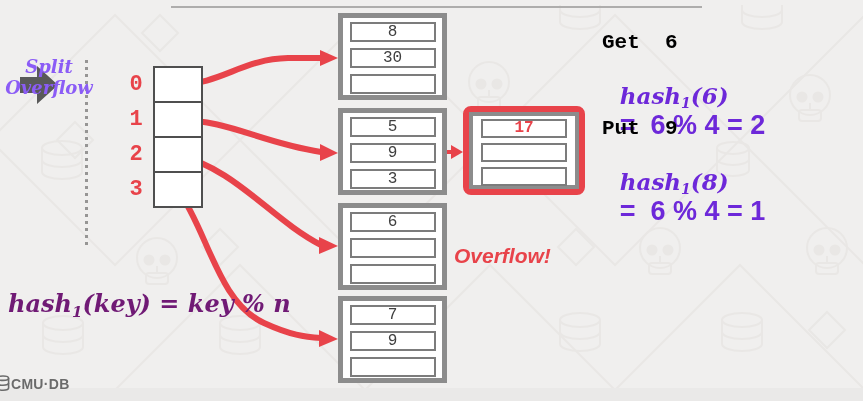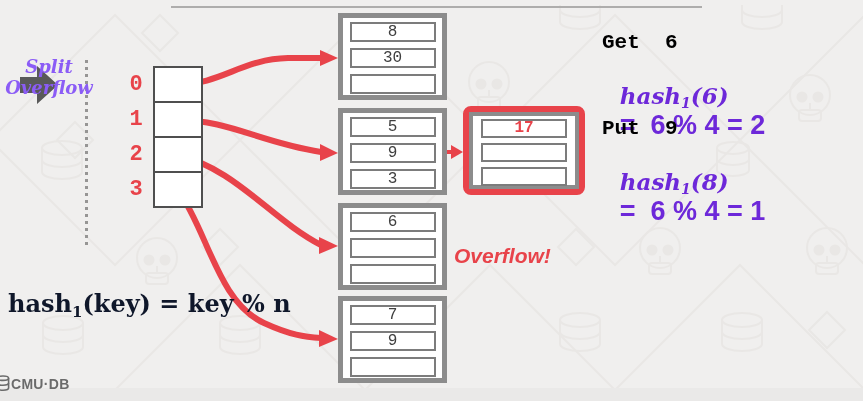--- a/index.html
+++ b/index.html
@@ -72,22 +72,22 @@
     font-size:23px;color:#6d28d9;
   }
   .hs sub{font-size:14px;vertical-align:-4px;line-height:0;}
   .hr{
     font-family:"Liberation Sans",sans-serif;font-weight:bold;
     font-size:27px;color:#6d28d9;text-align:right;
   }
   
   .formula{
     left:8px;top:289px;z-index:3;white-space:pre;
-    font-family:"DejaVu Serif",serif;font-weight:bold;
-    font-size:24px;color:#0f172a;
+    font-family:"DejaVu Serif",serif;font-style:italic;font-weight:bold;
+    font-size:24px;color:#701a75;
   }
   .formula sub{font-size:15px;vertical-align:-5px;line-height:0;}
   
   .footer-strip{left:0;top:388px;width:863px;height:13px;background:#eae9e8;z-index:1;}
   .logo{
     left:-4px;top:375px;z-index:3;display:flex;align-items:center;gap:1px;
     color:#6b6b6b;font-family:"Liberation Sans",sans-serif;font-weight:bold;
     font-size:14px;letter-spacing:0.3px;
   }
   svg.layer{position:absolute;left:0;top:0;z-index:2;}

